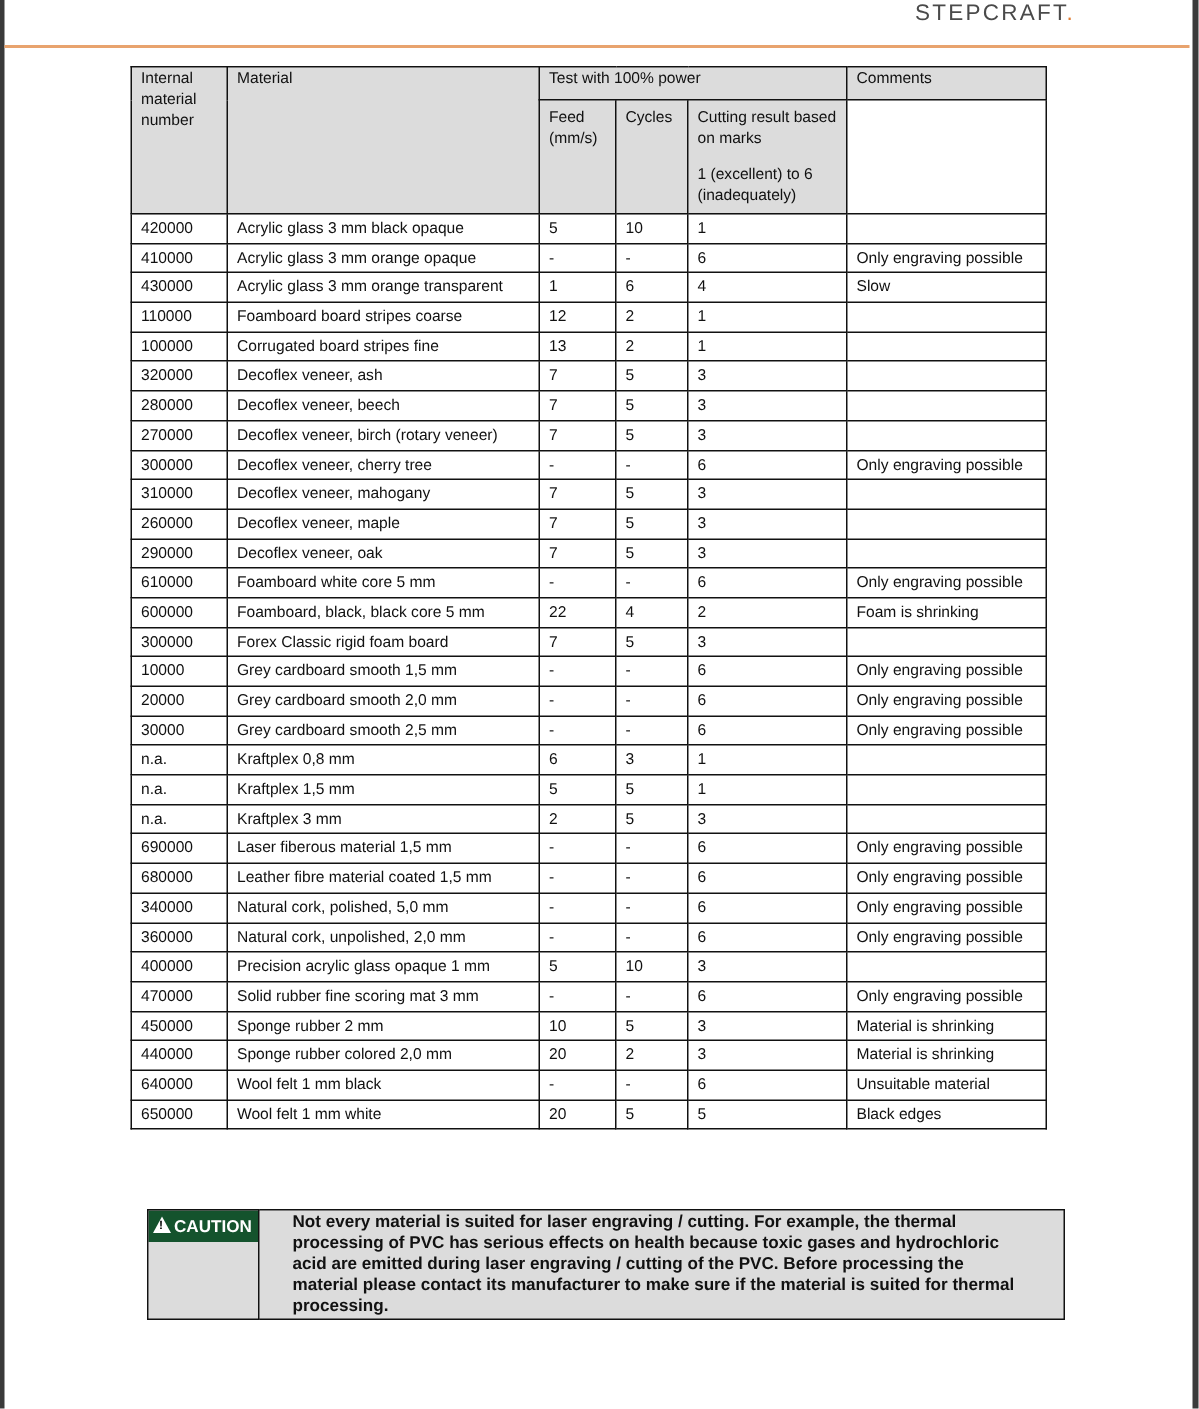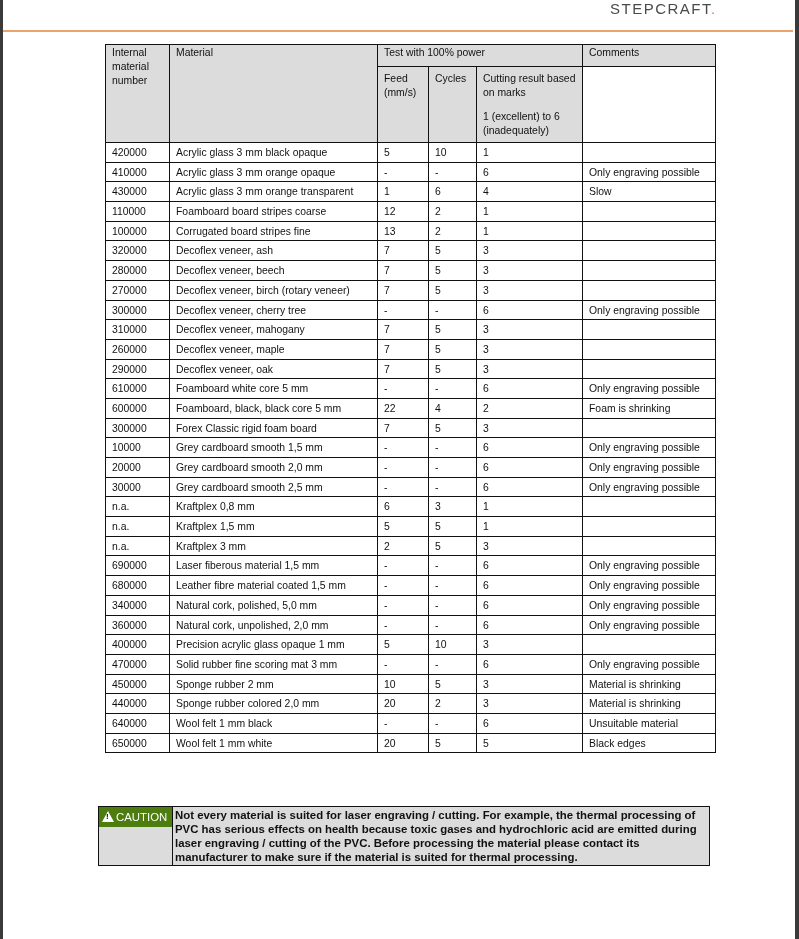--- a/index.html
+++ b/index.html
@@ -13,41 +13,41 @@
   .edge-right { position: absolute; right: 0; top: 0; width: 4px; height: 939px; background: #3a3a3a; }
   .brand {
     position: absolute; top: 0px; left: 610px;
     font-size: 15px; letter-spacing: 1.5px; color: #4a4a4a; font-weight: normal;
   }
   .brand .dot { color: #e07a30; }
   .header-rule {
     position: absolute; left: 3px; top: 30px; width: 790px; height: 2px; background: #e8a36e;
   }
   table.materials {
-    position: absolute; left: 105px; top: 44px;
+    position: absolute; left: 87px; top: 44px;
     border-collapse: collapse; table-layout: fixed;
     font-size: 10.4px; line-height: 14px;
   }
   table.materials td, table.materials th {
     border: 1.3px solid #111; padding: 0 6px; text-align: left; vertical-align: top;
     font-weight: normal;
   }
   table.materials thead th { background: #dcdcdc; }
   table.materials thead th.blank { background: #ffffff; }
   table.materials tbody td { height: 19.7px; padding-top: 3px; padding-bottom: 0; box-sizing: border-box; }
   .hdr-top { height: 20px; padding-top: 1px !important; }
   .hdr-sub { padding-top: 5px !important; padding-bottom: 4px !important; }
   .gap { height: 10px; }
 
   table.notice {
     position: absolute; left: 98px; top: 806px; width: 612px;
     border-collapse: collapse; table-layout: fixed;
     font-size: 11.4px; line-height: 14px;
   }
-  table.notice td { border: 1.3px solid #111; vertical-align: top; padding: 1px 2px; }
+  table.notice td { border: 1.3px solid #111; vertical-align: top; padding: 1px 22px; }
   .caution-cell { background: #dcdcdc; }
   td.caution-text { background: #dcdcdc; font-weight: bold; padding-left: 6px; }
   td.hinweis-label { font-weight: bold; text-align: center; }
   .warn-tri {
     display: inline-block; width: 0; height: 0;
     border-left: 6px solid transparent; border-right: 6px solid transparent;
     border-bottom: 11px solid #fff; position: relative; top: 1px; margin-right: 2px;
   }
   .warn-tri::after {
     content: "!"; position: absolute; left: -2px; top: 1px;
@@ -343,20 +343,20 @@
 </table>
 
 <table class="notice">
   <colgroup>
     <col style="width:74px">
     <col>
   </colgroup>
   <tbody>
       <tr>
     <td class="caution-cell" style="padding:0;">
-      <div class="caution-label" style="background:#4d7c0f;color:#fff;font-weight:normal;padding:3px 3px;white-space:nowrap;">
+      <div class="caution-label" style="background:#14532d;color:#fff;font-weight:bold;padding:3px 3px;white-space:nowrap;">
         <span class="warn-tri"></span><span>CAUTION</span>
       </div>
     </td>
     <td class="caution-text">Not every material is suited for laser engraving / cutting. For example, the thermal processing of PVC has serious effects on health because toxic gases and hydrochloric acid are emitted during laser engraving / cutting of the PVC. Before processing the material please contact its manufacturer to make sure if the material is suited for thermal processing.</td>
   </tr>
 </tbody>
   </table>
 
 </body></html>

